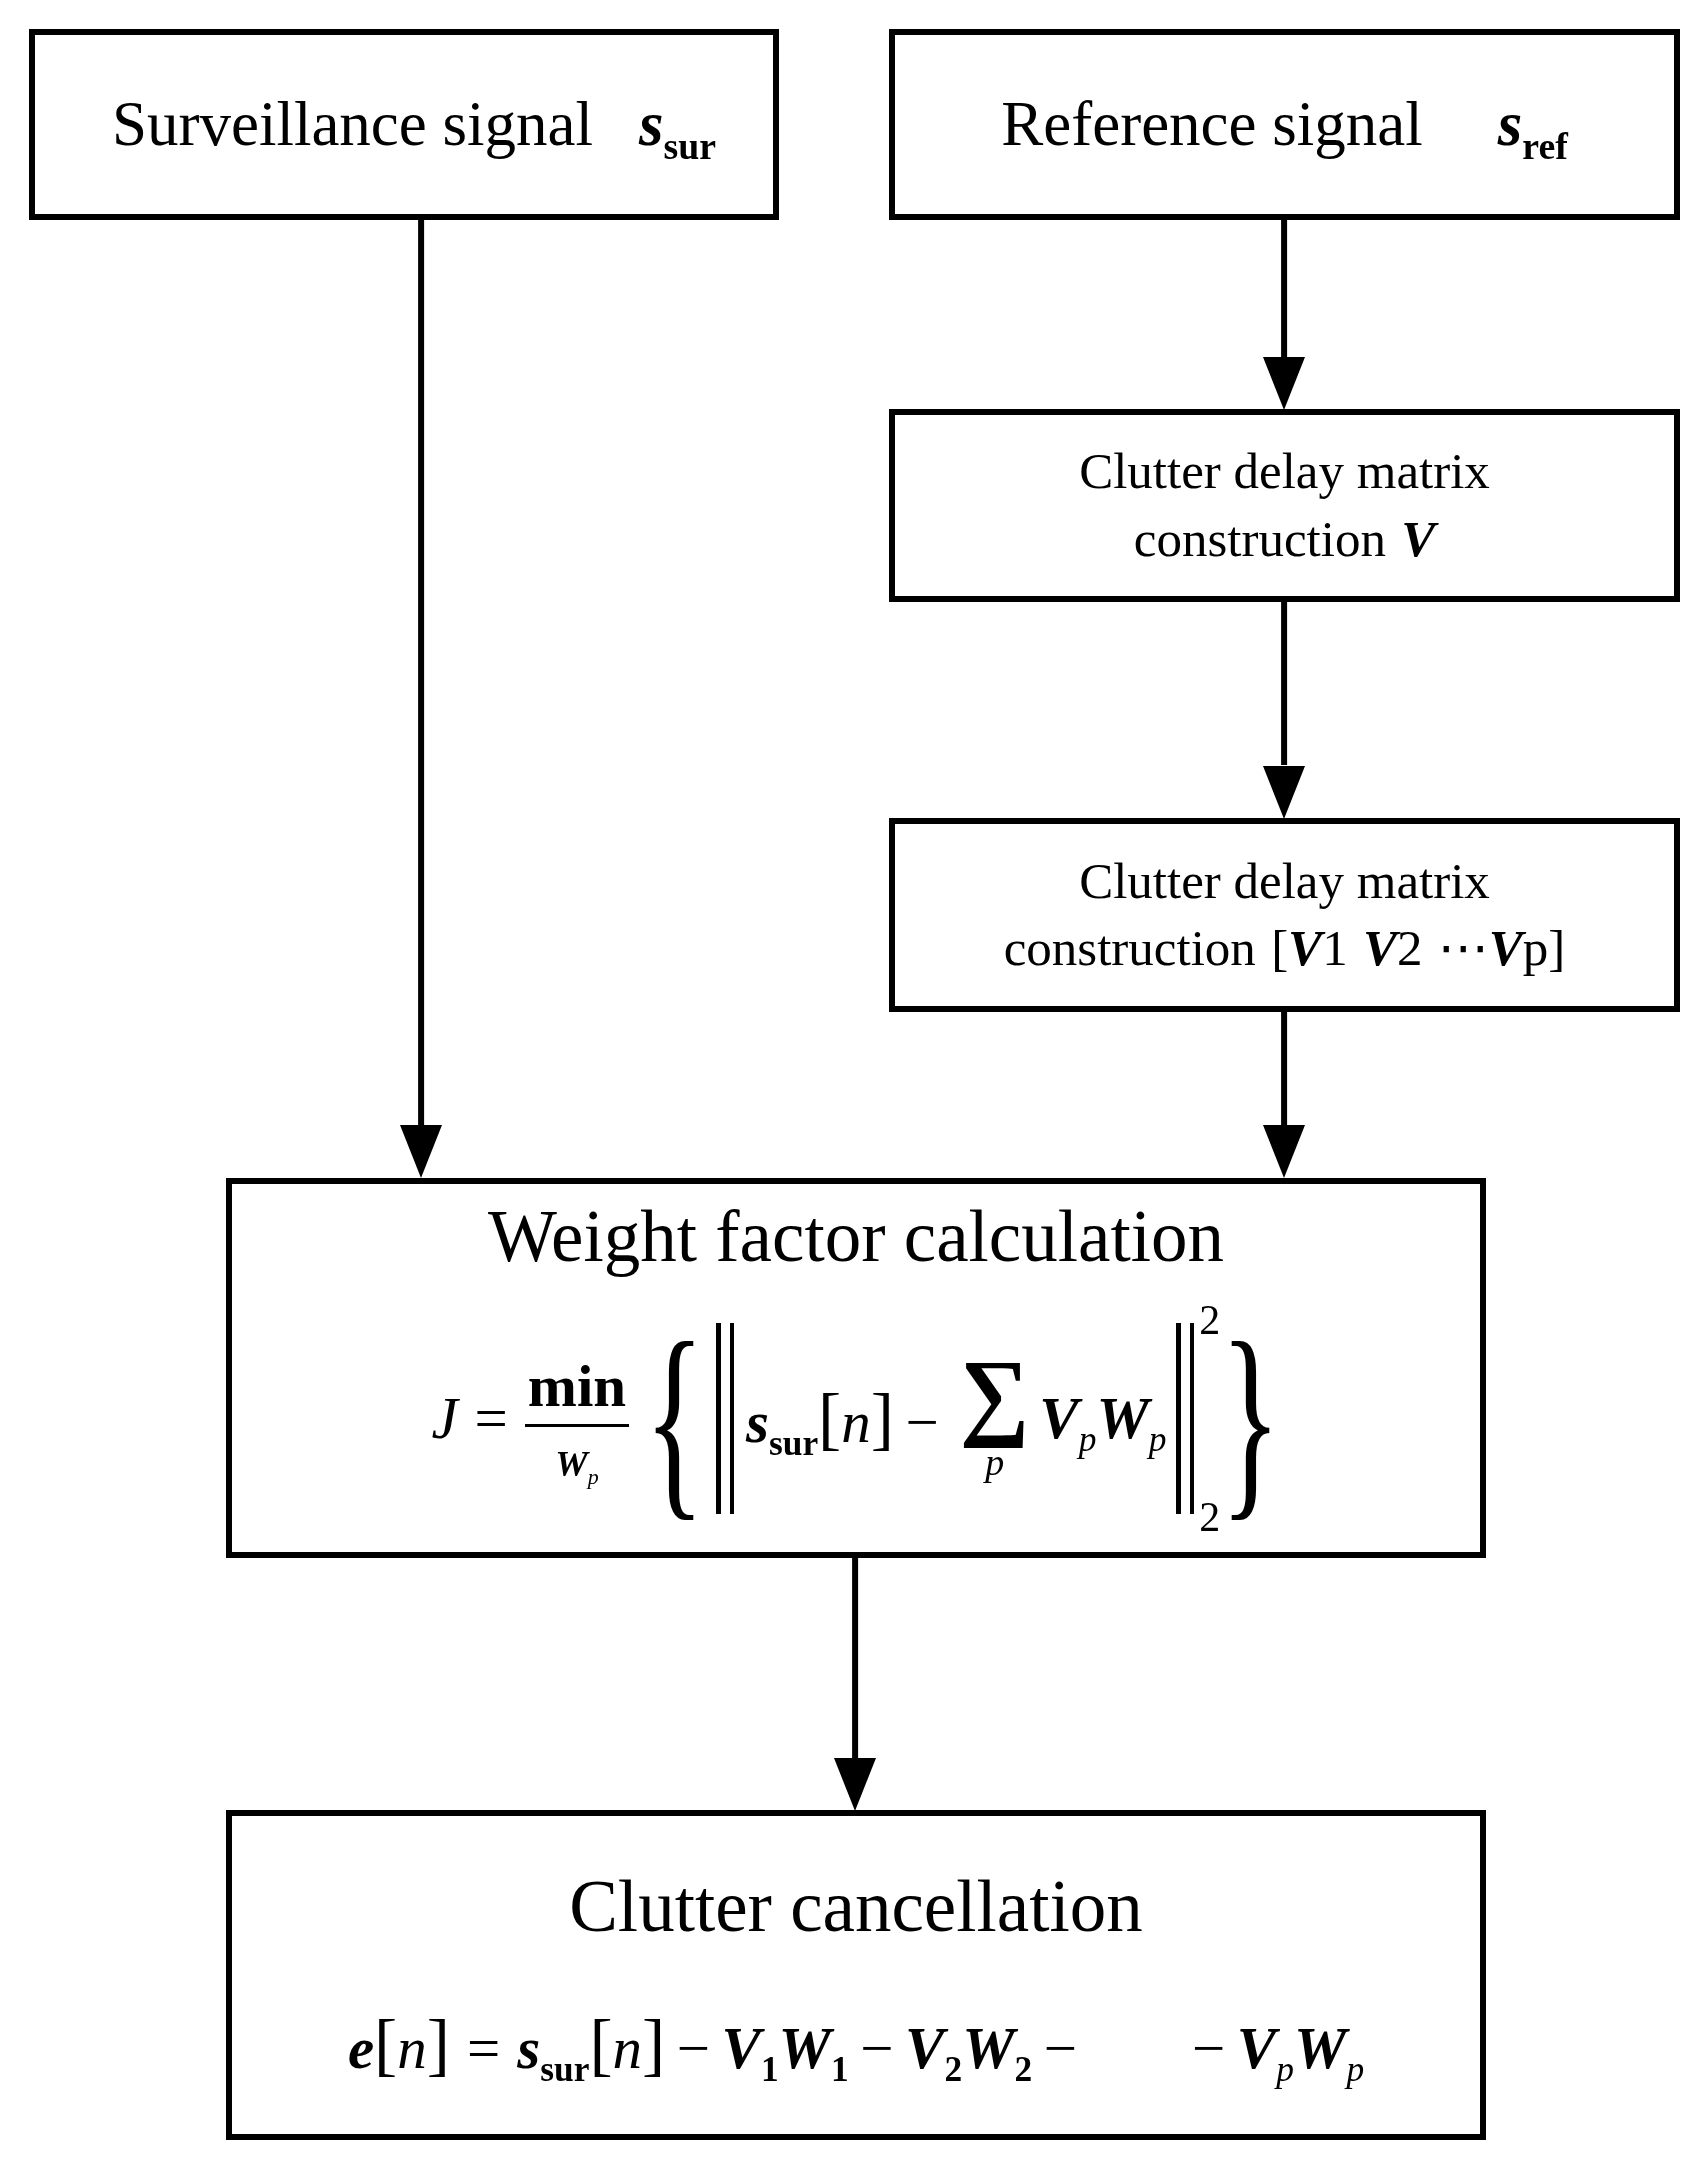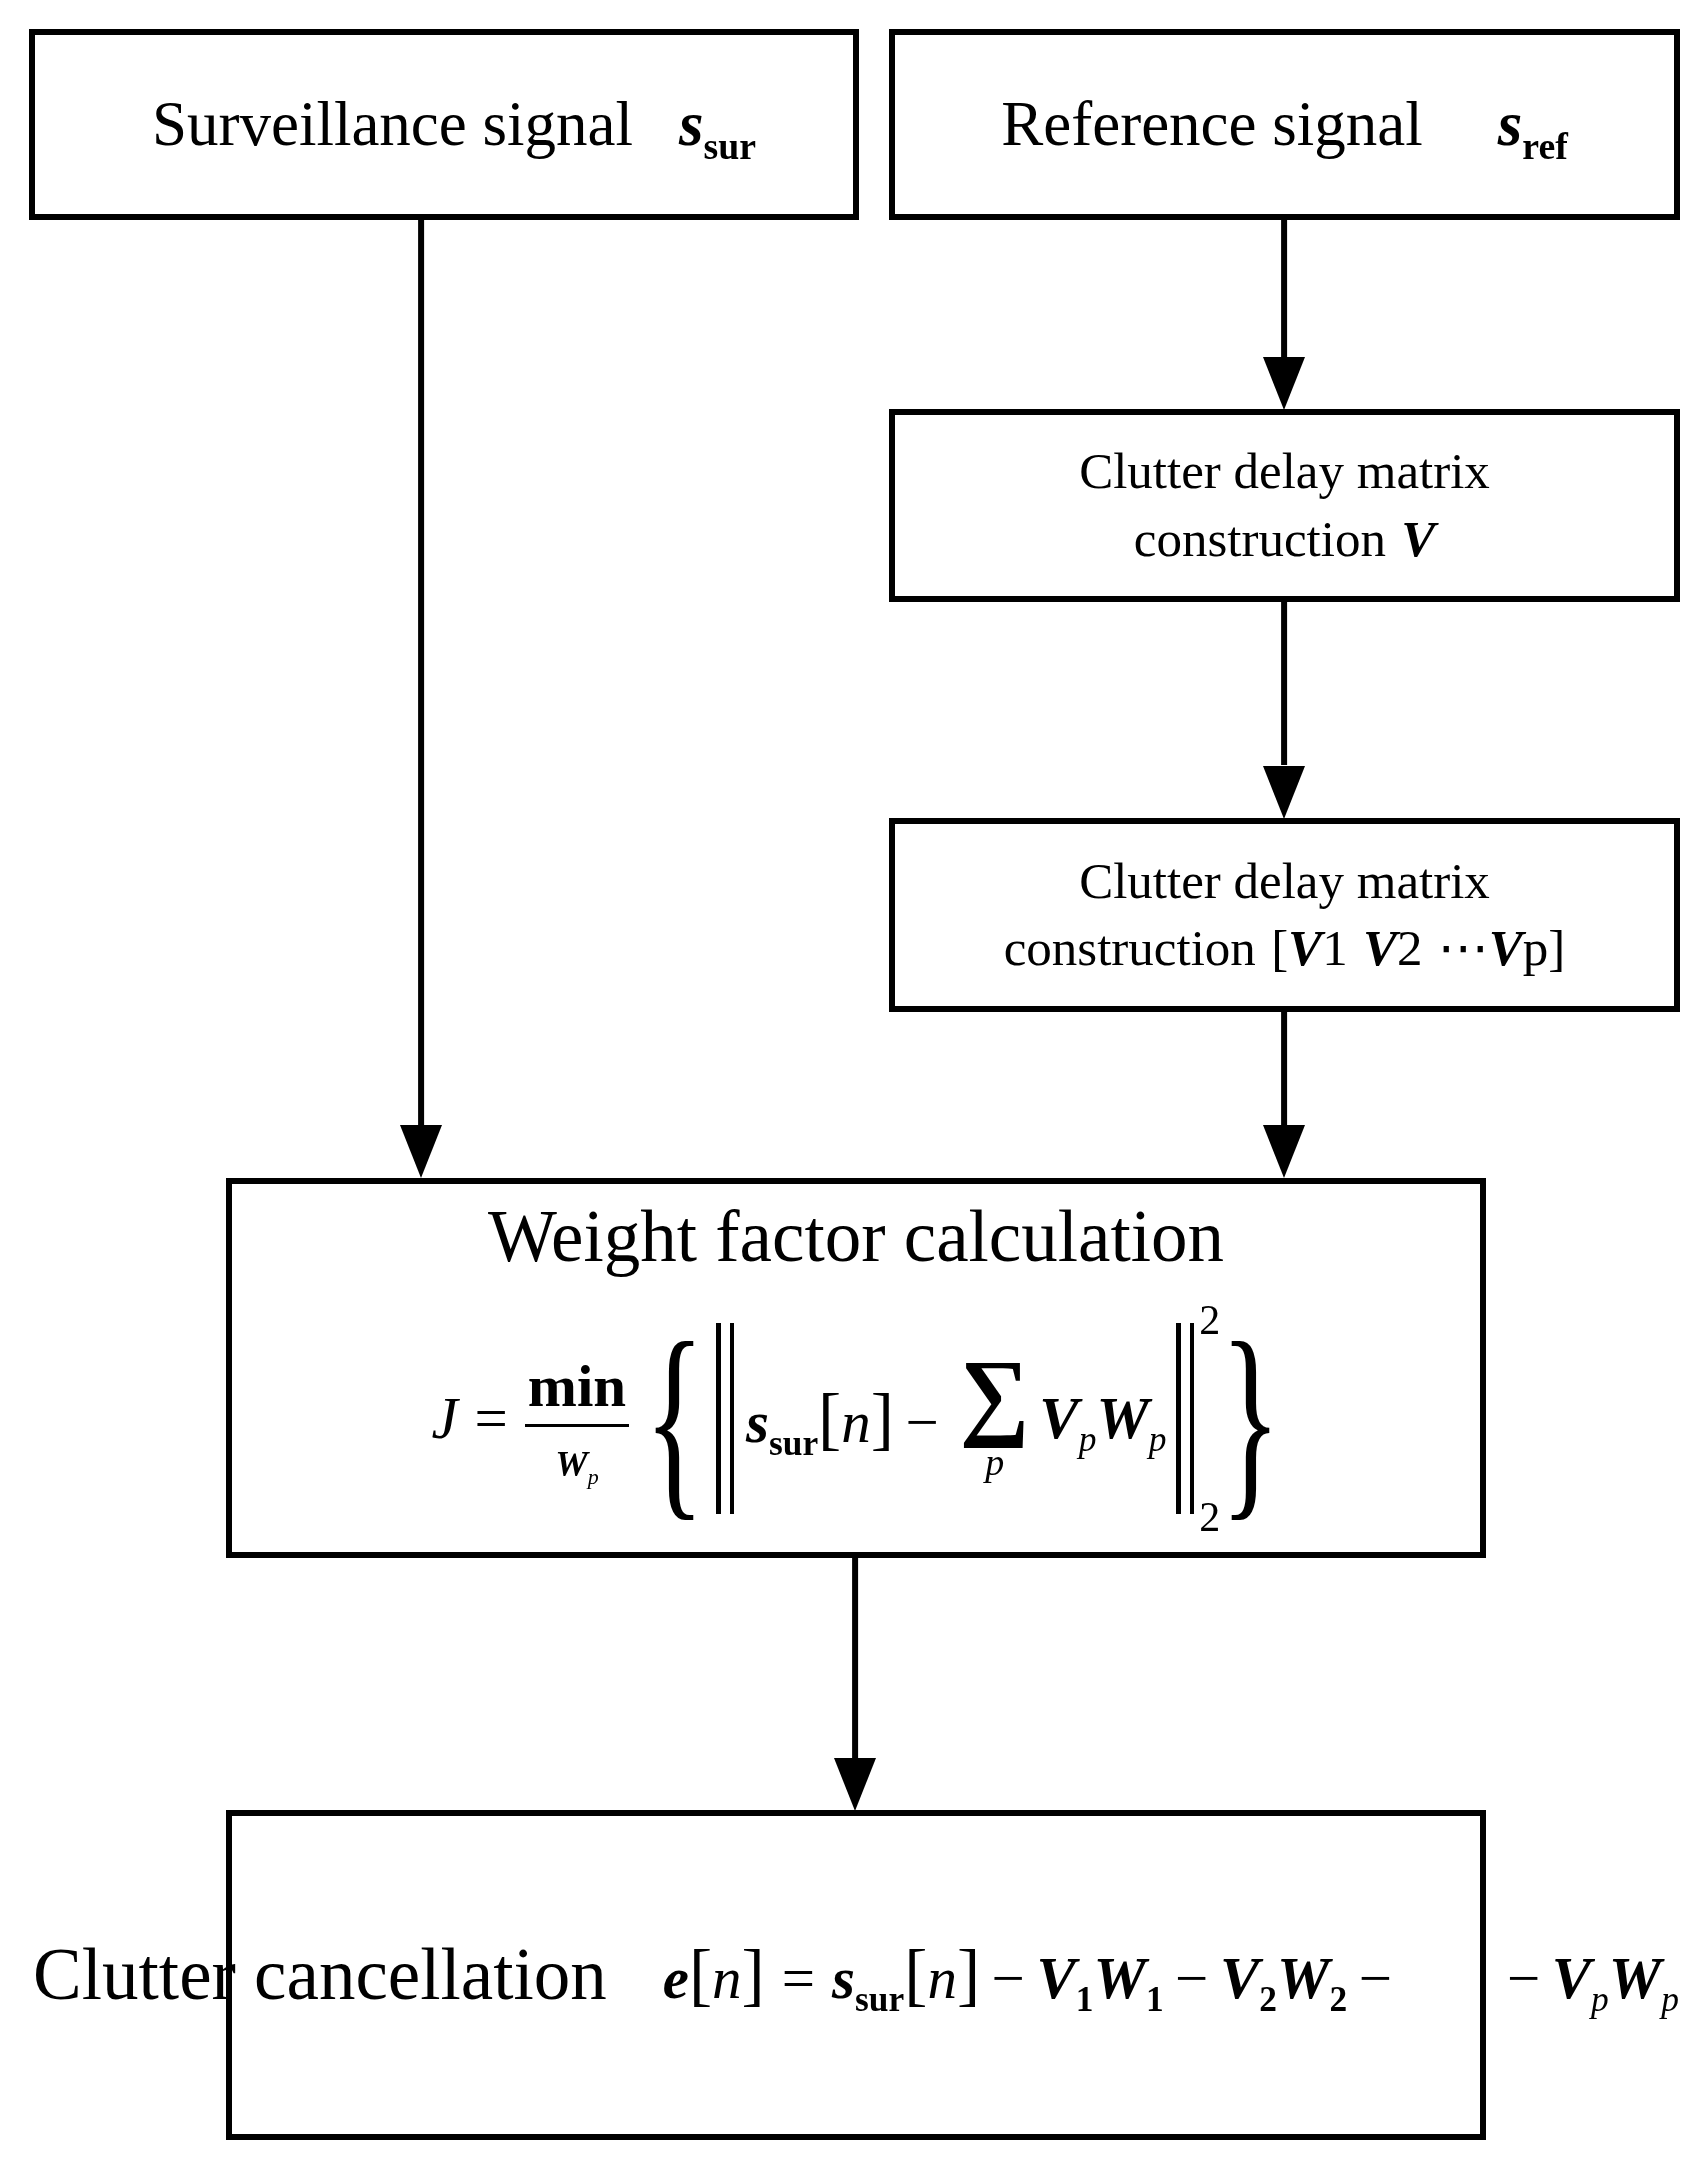--- a/index.html
+++ b/index.html
@@ -2,26 +2,26 @@
 <html><head>
 <meta charset="utf-8">
 <style>
   * { margin:0; padding:0; box-sizing:border-box; }
   html,body { background:#ffffff; }
   body { font-family:"Liberation Serif","DejaVu Serif",serif; color:#000; }
   .canvas { position:relative; width:1701px; height:2162px; background:#fff; overflow:hidden; }
 
   .box { position:absolute; border:6.7px solid #000; background:#fff;
          display:flex; align-items:center; justify-content:center; }
-  .b1 { left:29px;  top:29px;   width:830px;  height:191px;padding-left:20px; }
+  .b1 { left:29px;  top:29px;   width:750px;  height:191px;padding-left:20px; }
   .b2 { left:889px; top:29px;   width:791px;  height:191px; }
   .b3 { left:889px; top:409px;  width:791px;  height:193px; flex-direction:column; }
   .b4 { left:889px; top:818px;  width:791px;  height:194px; flex-direction:column; }
   .b5 { left:226px; top:1178px; width:1260px; height:380px; flex-direction:column; justify-content:center; gap:17px; }
-  .b6 { left:226px; top:1810px; width:1260px; height:330px; flex-direction:row; justify-content:center; gap:56px; }
+  .b6 { left:226px; top:1810px; width:1260px; height:330px; flex-direction:column; justify-content:center; gap:56px; }
 
   .lbl { font-size:63px; white-space:nowrap; }
   .line { font-size:51px; line-height:1.32; white-space:nowrap; text-align:center; }
   .title { font-size:73px; white-space:nowrap; }
   .bi { font-weight:bold; font-style:italic; }
   .it { font-style:italic; }
   .rm { font-style:normal; font-weight:bold; }
   sub { font-size:0.6em; line-height:0; }
   .symgap1 { margin-left:46px; }
   .symgap2 { margin-left:75px; }

